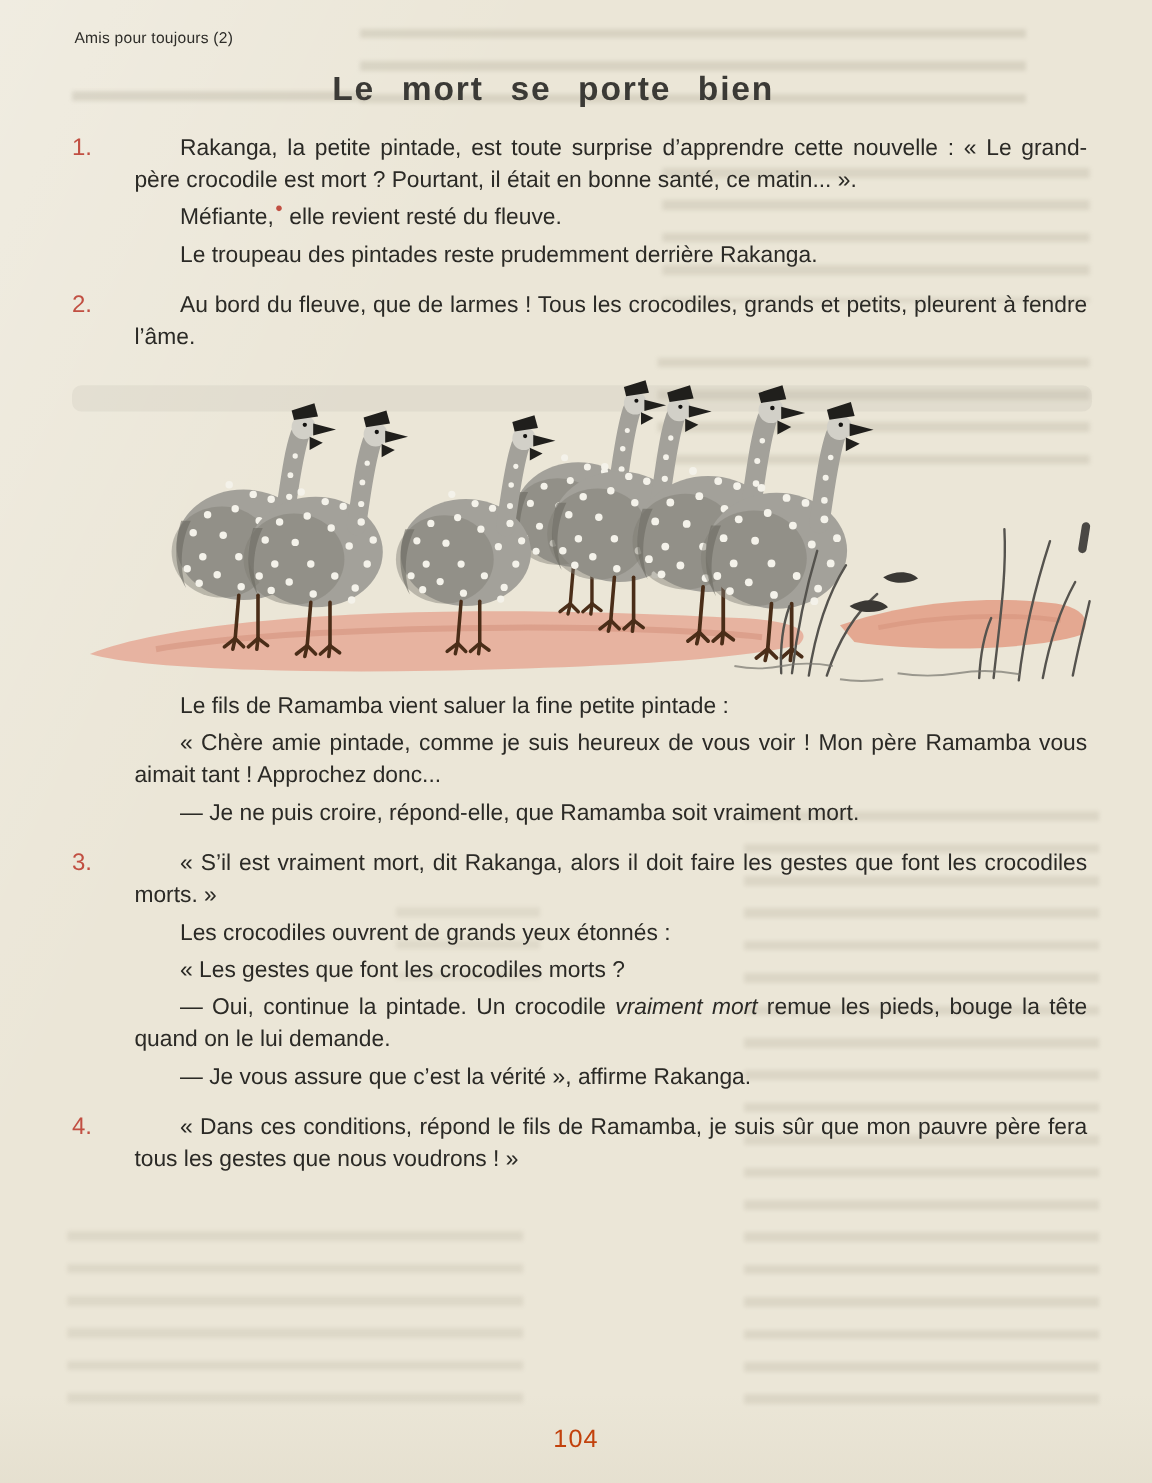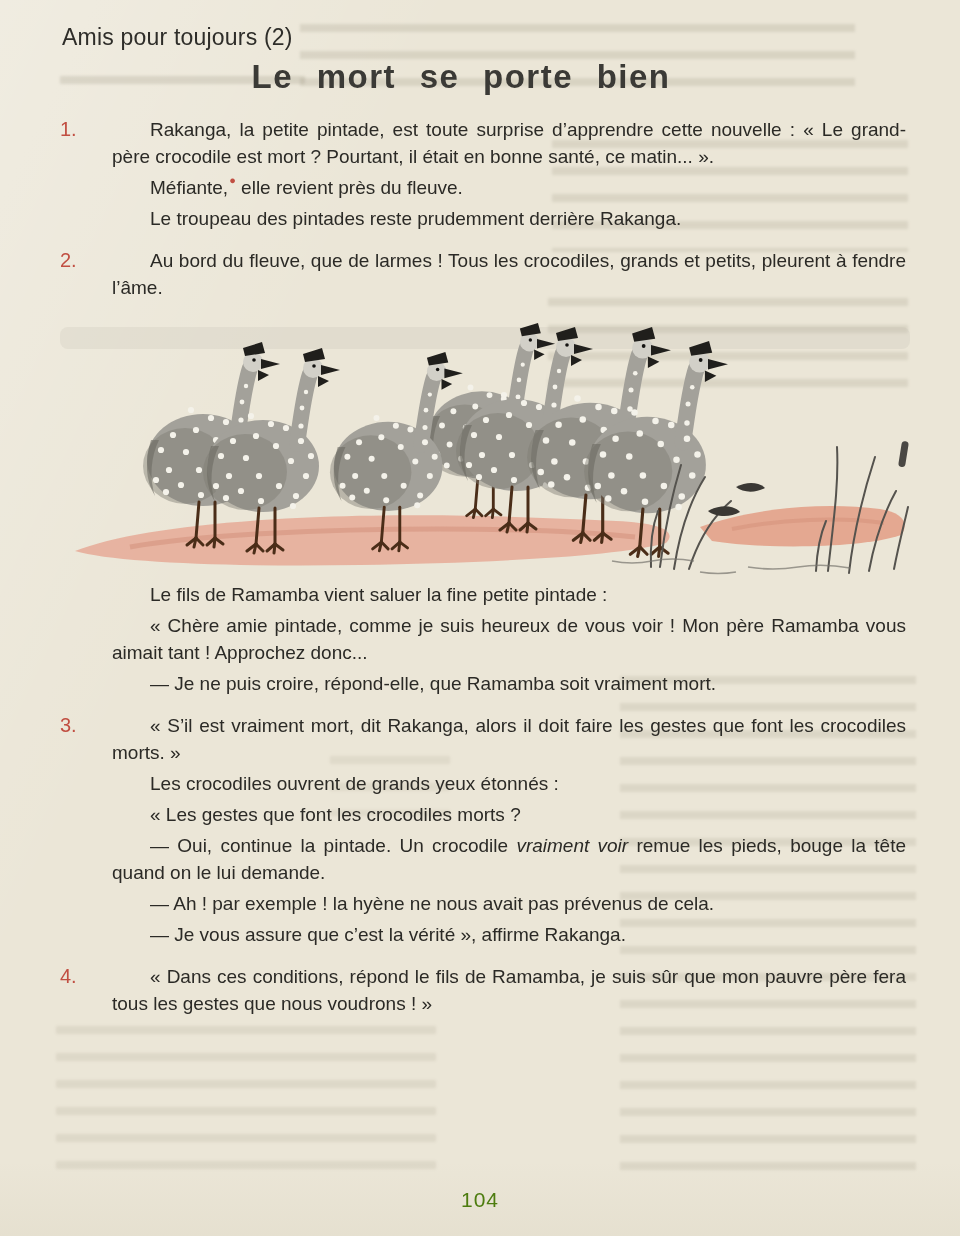--- a/index.html
+++ b/index.html
@@ -24,27 +24,27 @@
   .g1{left:300px;top:24px;width:555px;height:62px;opacity:.55;}
   .g2{left:60px;top:76px;width:245px;height:20px;opacity:.6;}
   .g3{left:552px;top:140px;width:356px;height:112px;}
   .g4{left:548px;top:298px;width:360px;height:92px;}
   .g5{left:620px;top:676px;width:296px;height:508px;opacity:.45;}
   .g6{left:56px;top:1026px;width:380px;height:156px;opacity:.4;}
   .g7{left:330px;top:756px;width:120px;height:60px;opacity:.35;}
 
   .page-header{
     position:absolute;top:24px;left:62px;z-index:2;
-    font-size:23px;letter-spacing:.2px;color:#2e2d29;
+    font-size:13px;letter-spacing:.2px;color:#2e2d29;
   }
 
   .content{position:absolute;left:112px;top:50px;width:794px;z-index:1;}
 
   .title{
-    font-weight:bold;font-size:33px;color:#3b3a36;
+    font-weight:bold;font-size:28px;color:#3b3a36;
     letter-spacing:1.5px;word-spacing:13px;
     text-align:center;margin:8px 96px 20px 0;
   }
 
   .para{
     font-size:19px;line-height:27px;text-align:justify;
     text-indent:38px;margin:4px 0;position:relative;color:#2b2a26;
   }
   .para.numbered{margin-top:15px;}
   .section-number{
@@ -54,21 +54,21 @@
   .italic{font-style:italic;}
   .vocab-dot{
     color:var(--accent,#c8503f);font-size:11px;line-height:0;
     vertical-align:10px;margin-left:1px;letter-spacing:0;
   }
 
   .illustration{margin:14px 0 6px -52px;width:850px;height:260px;display:block;}
 
   .page-number{
     position:absolute;bottom:24px;left:0;width:100%;z-index:2;
-    text-align:center;font-size:21px;letter-spacing:1px;color:#4d7c0f;
+    text-align:center;font-size:21px;letter-spacing:1px;color:#c2410c;
   }
 </style>
 </head>
 <body>
 
 <div class="page">
 
   <div class="ghost g1"></div>
   <div class="ghost g2"></div>
   <div class="ghost g3"></div>
@@ -77,21 +77,21 @@
   <div class="ghost g6"></div>
   <div class="ghost g7"></div>
 
   <div class="page-header">Amis pour toujours (2)</div>
 
   <div class="content">
     <div class="title">Le mort se porte bien</div>
 
     <div>
         <p class="para numbered"><span class="section-number">1.</span><span>Rakanga, la petite pintade, est toute surprise d’apprendre cette nouvelle : « Le grand-père crocodile est mort ? Pourtant, il était en bonne santé, ce matin... ».</span></p>
-        <p class="para"><span>Méfiante,</span><span class="vocab-dot">●</span><span> elle revient près du fleuve.</span></p>
+        <p class="para"><span>Méfiante,</span><span class="vocab-dot">●</span><span> elle revient resté du fleuve.</span></p>
         <p class="para"><span>Le troupeau des pintades reste prudemment derrière Rakanga.</span></p>
         <p class="para numbered"><span class="section-number">2.</span><span>Au bord du fleuve, que de larmes ! Tous les crocodiles, grands et petits, pleurent à fendre l’âme.</span></p>
       </div>
 
     <svg class="illustration" viewBox="0 0 850 260" xmlns="http://www.w3.org/2000/svg" aria-hidden="true">
       <defs>
         <g id="bird">
 
           <ellipse cx="62" cy="120" rx="56" ry="46" fill="#a3a19a"></ellipse>
           <ellipse cx="44" cy="126" rx="42" ry="38" fill="#7e7c74" opacity="0.45"></ellipse>
@@ -182,21 +182,20 @@
       </g>
     </svg>
 
     <div>
         <p class="para"><span>Le fils de Ramamba vient saluer la fine petite pintade :</span></p>
         <p class="para"><span>« Chère amie pintade, comme je suis heureux de vous voir ! Mon père Ramamba vous aimait tant ! Approchez donc...</span></p>
         <p class="para"><span>— Je ne puis croire, répond-elle, que Ramamba soit vraiment mort.</span></p>
         <p class="para numbered"><span class="section-number">3.</span><span>« S’il est vraiment mort, dit Rakanga, alors il doit faire les gestes que font les crocodiles morts. »</span></p>
         <p class="para"><span>Les crocodiles ouvrent de grands yeux étonnés :</span></p>
         <p class="para"><span>« Les gestes que font les crocodiles morts ?</span></p>
-        <p class="para"><span>— Oui, continue la pintade. Un crocodile </span><span class="italic">vraiment voir</span><span> remue les pieds, bouge la tête quand on le lui demande.</span></p>
-        <p class="para"><span>— Ah ! par exemple ! la hyène ne nous avait pas prévenus de cela.</span></p>
+        <p class="para"><span>— Oui, continue la pintade. Un crocodile </span><span class="italic">vraiment mort</span><span> remue les pieds, bouge la tête quand on le lui demande.</span></p>
         <p class="para"><span>— Je vous assure que c’est la vérité », affirme Rakanga.</span></p>
         <p class="para numbered"><span class="section-number">4.</span><span>« Dans ces conditions, répond le fils de Ramamba, je suis sûr que mon pauvre père fera tous les gestes que nous voudrons ! »</span></p>
       </div>
   </div>
 
   <div class="page-number">104</div>
 </div>
 
 </body></html>

